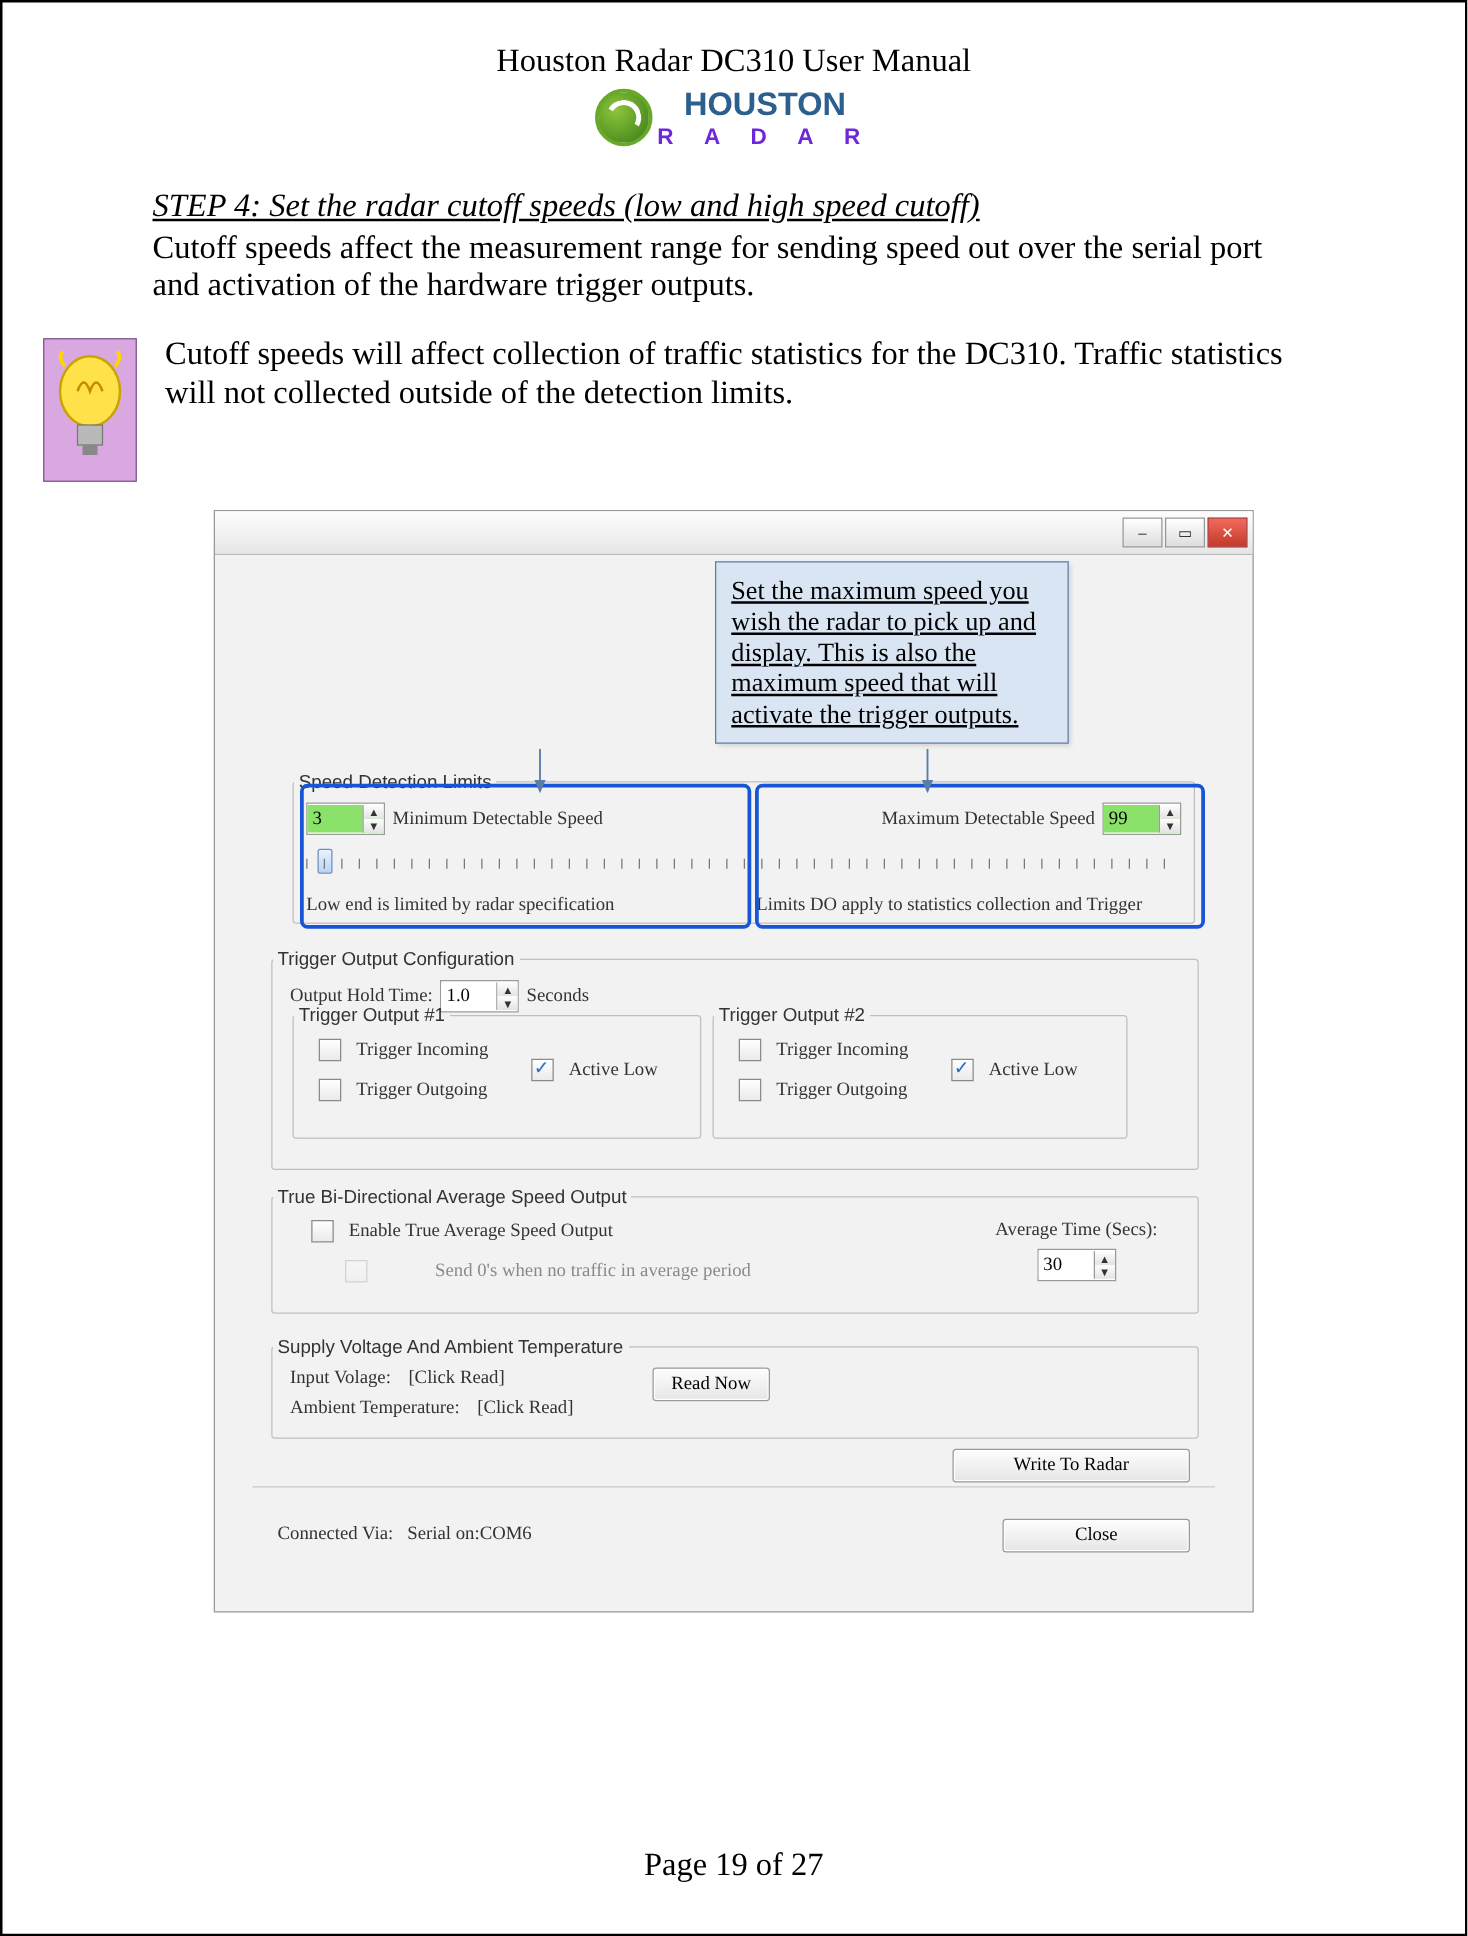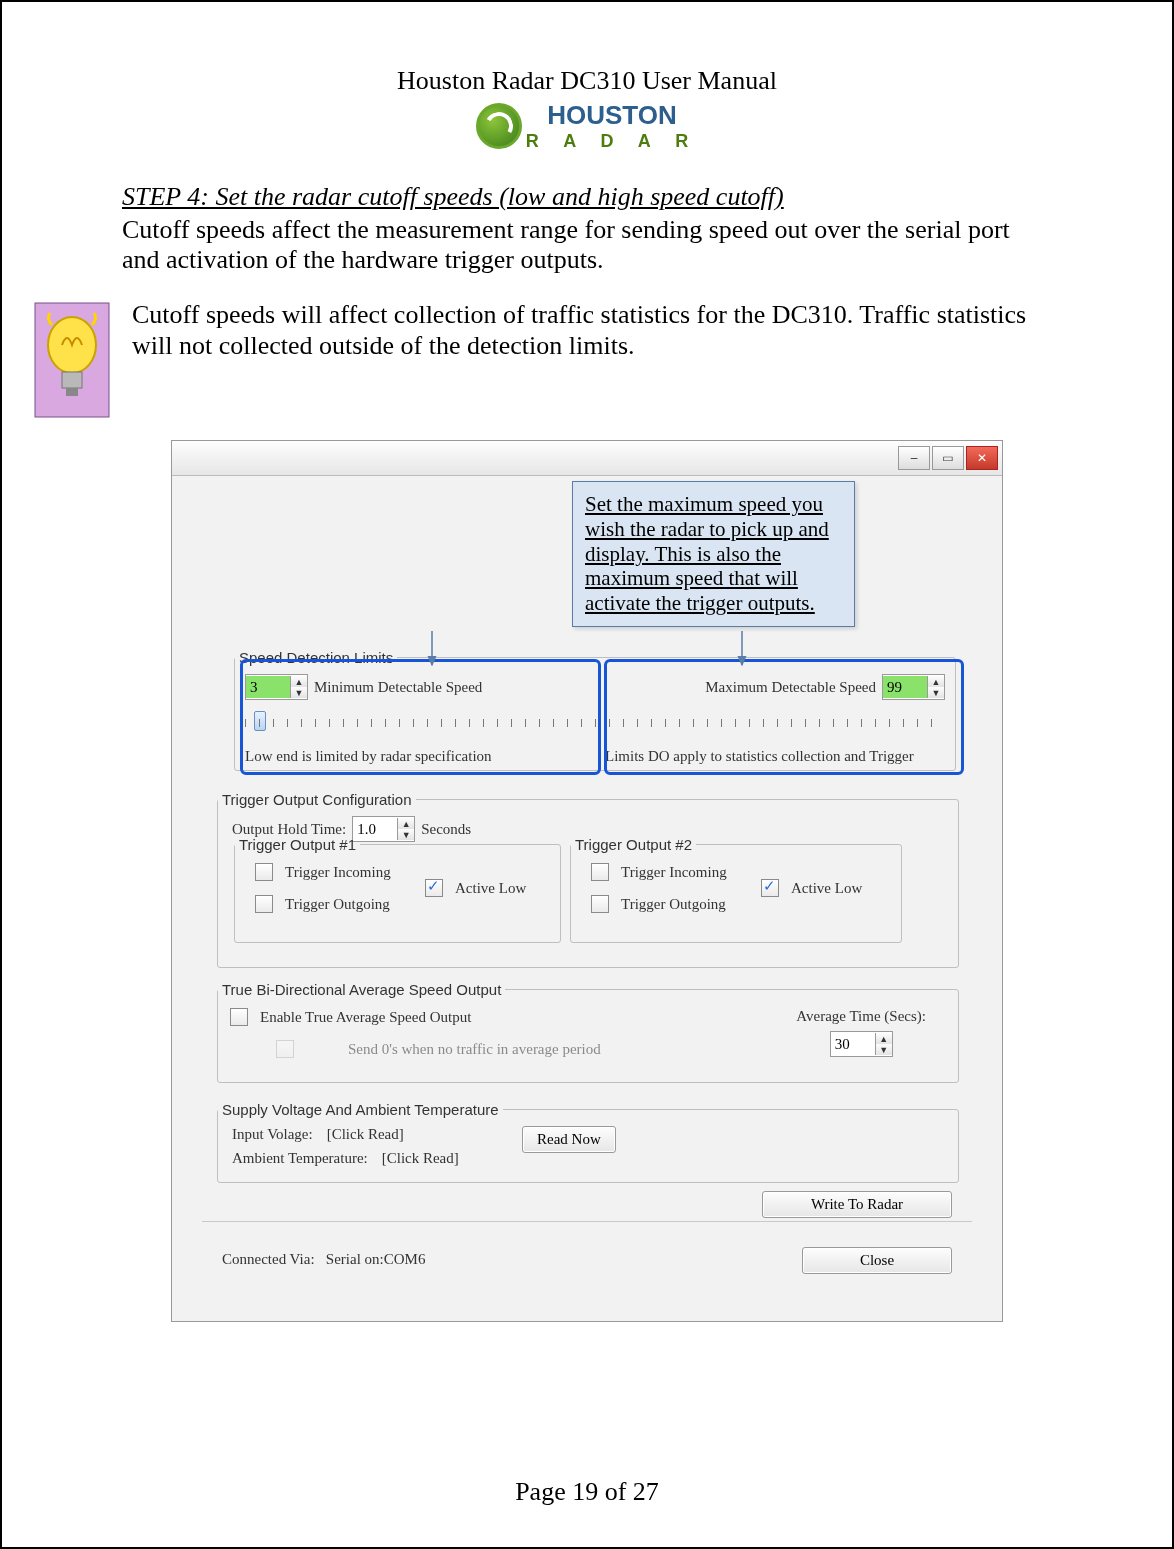--- a/index.html
+++ b/index.html
@@ -1,24 +1,24 @@
 <!DOCTYPE html>
 <html><head>
 <meta charset="utf-8">
 <style>
   html,body{margin:0;padding:0;background:#fff;font-family:"Times New Roman",Times,serif;color:#000;}
   .page{position:relative;width:1174px;height:1549px;margin:0 auto;box-sizing:border-box;border:2px solid #000;}
   .header{text-align:center;padding-top:32px;}
-  .header-title{font-size:26px;margin-top:32px;}
+  .header-title{font-size:26px;}
   .logo{display:flex;align-items:center;justify-content:center;gap:4px;margin-top:4px;}
   .logo-mark{width:46px;height:46px;border-radius:50%;background:radial-gradient(circle at 35% 35%,#8fc43a 0%,#6aa82c 40%,#3a7a1a 100%);display:flex;align-items:center;justify-content:center;border:3px solid #6aa82c;box-sizing:border-box;}
   .logo-mark::before{content:"";position:absolute;width:20px;height:20px;border:4px solid #fff;border-left-color:transparent;border-bottom-color:transparent;border-radius:50%;transform:rotate(-15deg);}
   .logo-text{display:flex;flex-direction:column;justify-content:center;line-height:1;}
   .logo-line1{font:700 26px Arial,sans-serif;color:#2C5F8D;letter-spacing:0;}
-  .logo-line2{font:700 18px Arial,sans-serif;color:#4d7c0f;letter-spacing:10px;}
+  .logo-line2{font:700 18px Arial,sans-serif;color:#6d28d9;letter-spacing:10px;}
   .body{padding:0 120px;font-size:26px;line-height:1.18;}
   .step-heading{font-style:italic;text-decoration:underline;margin-top:30px;}
   .para{margin-top:2px;}
   .note-row{display:flex;align-items:flex-start;margin-top:24px;gap:20px;}
   .note-row{margin-left:-90px;}
   .bulb{width:80px;height:120px;flex:0 0 auto;position:relative;}
   .bulb svg{width:100%;height:100%;}
   .note-text{font-size:26px;flex:1;}
   .screenshot{position:relative;margin:20px auto 0;width:830px;height:880px;background:#f2f2f2;border:1px solid #999;font-family:Tahoma,Arial,sans-serif;}
   .titlebar{height:34px;background:linear-gradient(#fdfdfd,#e6e6e6);border-bottom:1px solid #bbb;display:flex;justify-content:flex-end;align-items:center;gap:2px;padding-right:4px;}
@@ -250,21 +250,21 @@
             <span>Trigger Outgoing</span>
           </div>
         <div class="lblrow" style="left:190px;top:26px;">
             <span class="chk checked"></span>
             <span>Active Low</span>
           </div>
       </fieldset>
 
       <fieldset class="fs-bidir">
         <legend>True Bi-Directional Average Speed Output</legend>
-        <div class="lblrow" style="left:12px;top:10px;">
+        <div class="lblrow" style="left:31px;top:10px;">
             <span class="chk"></span>
             <span>Enable True Average Speed Output</span>
           </div>
         <div class="lblrow" style="left:58px;top:42px;opacity:.55;gap:48px;">
             <span class="chk disabled"></span>
             <span>Send 0's when no traffic in average period</span>
           </div>
         <div class="lblrow" style="right:32px;top:10px;flex-direction:column;">
           <span>Average Time (Secs):</span>
           <span class="spin">

